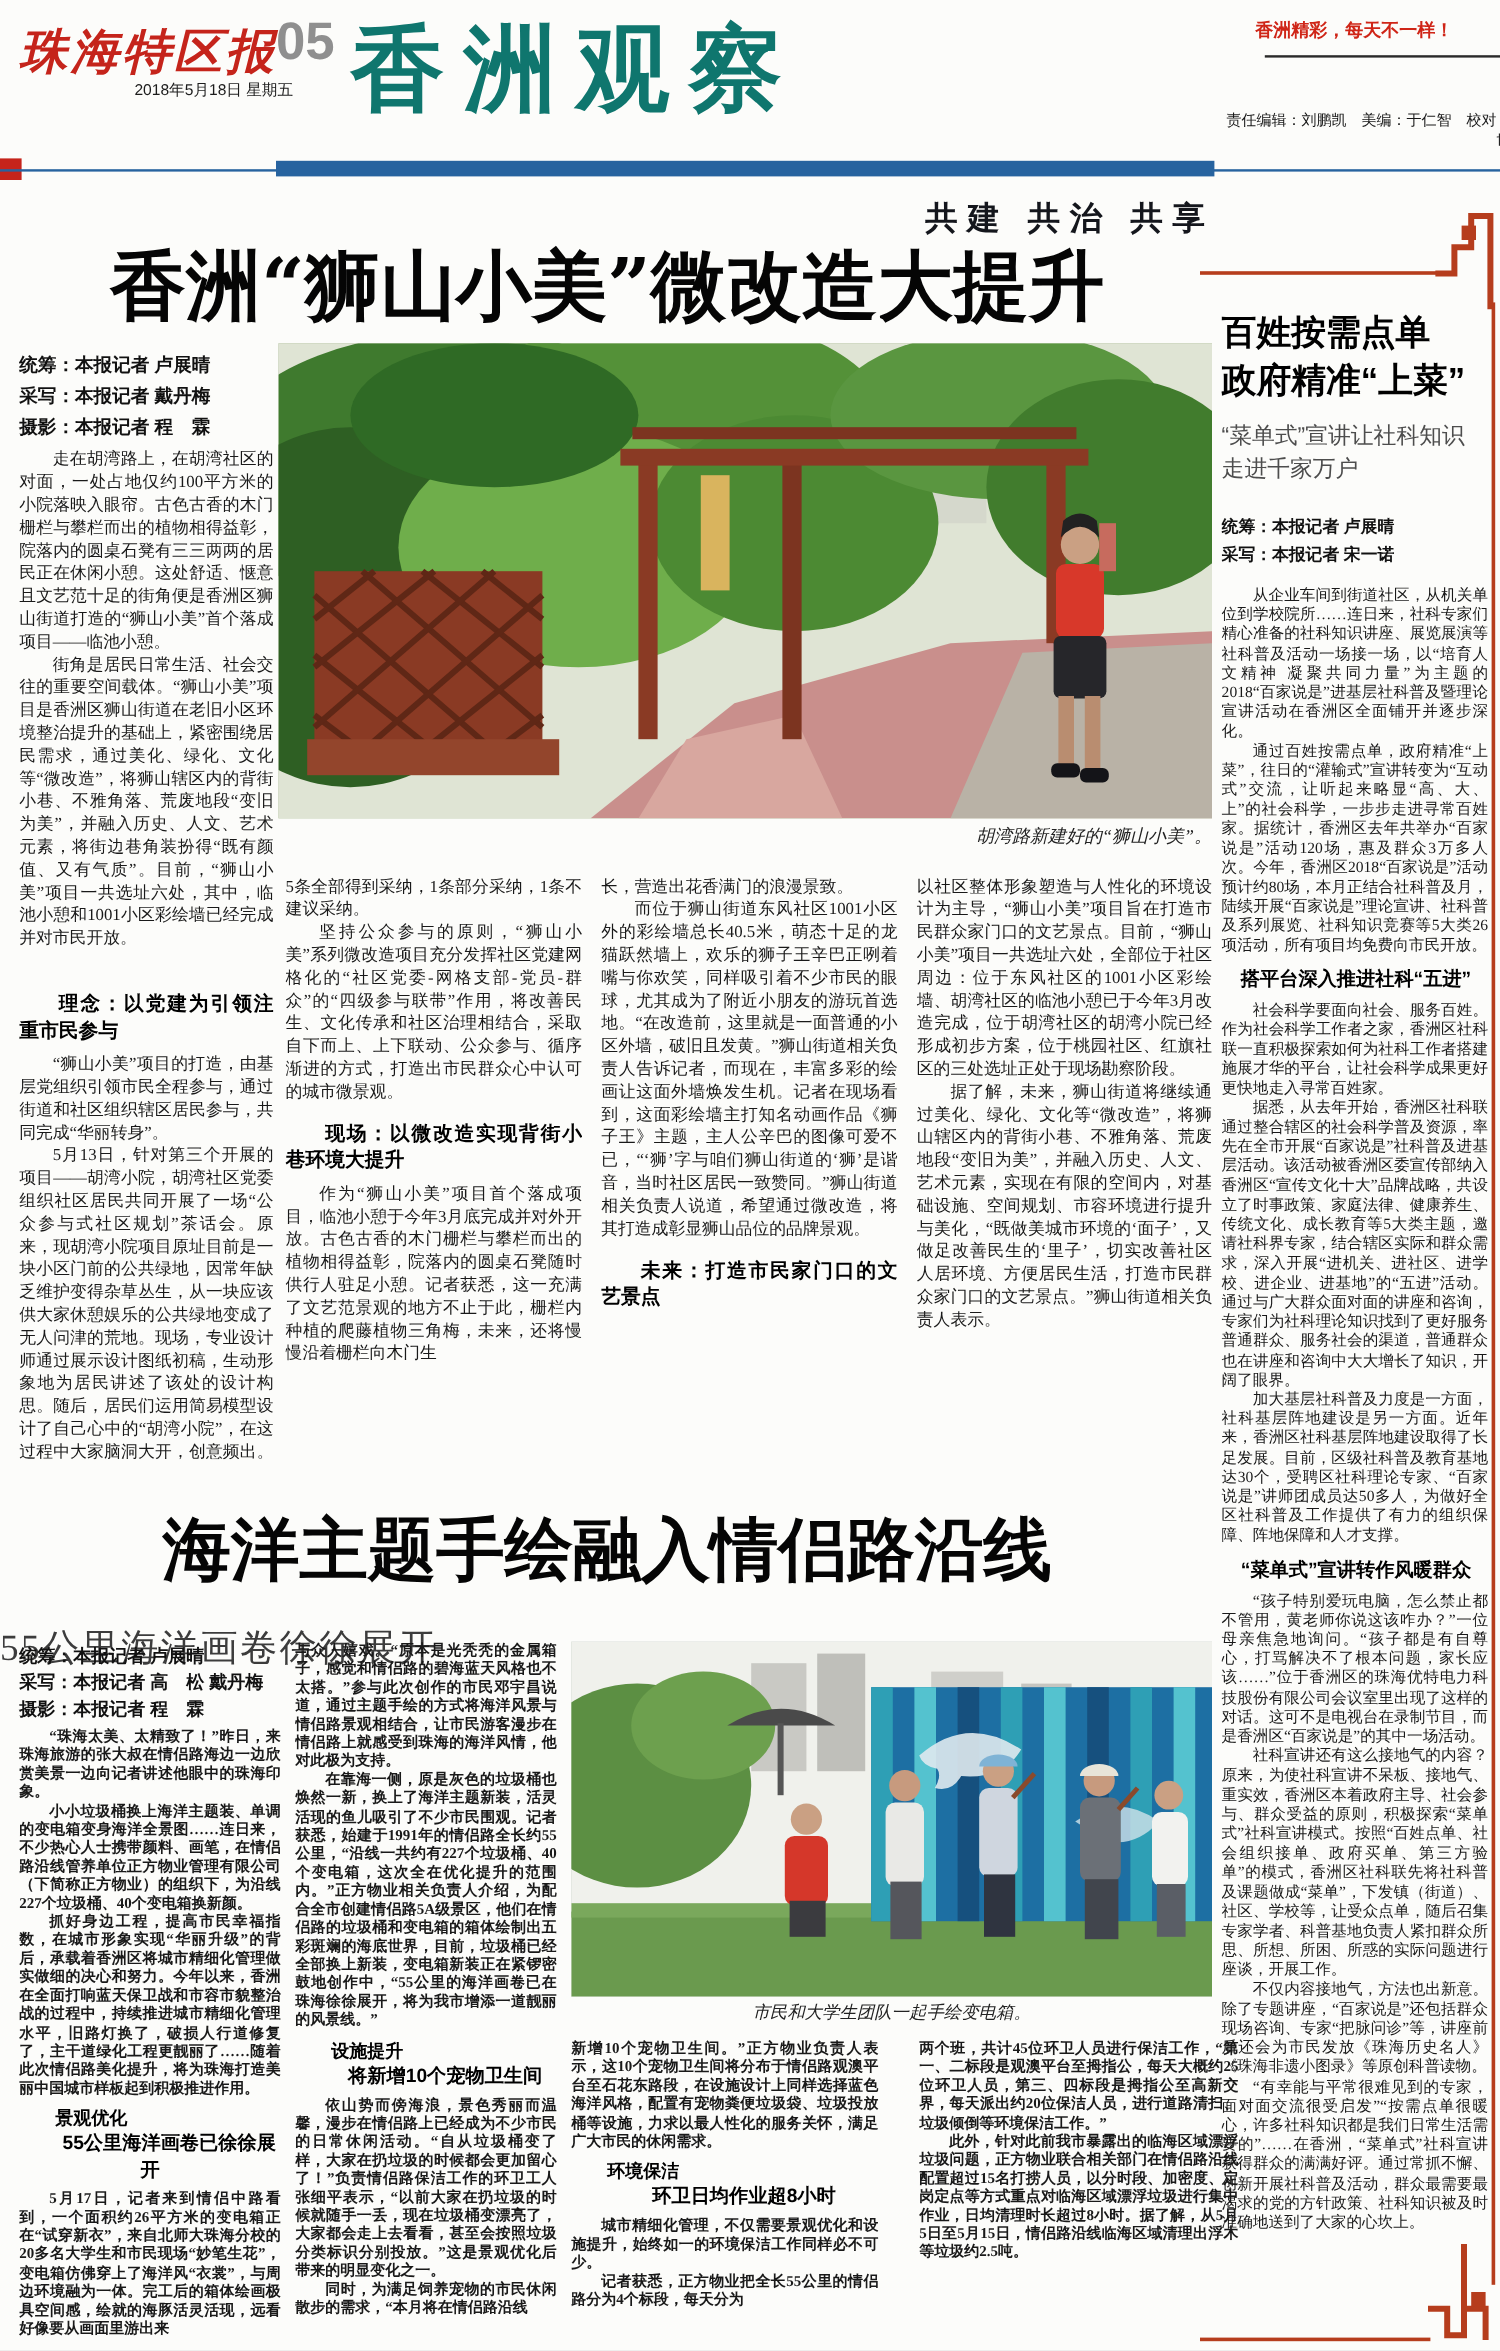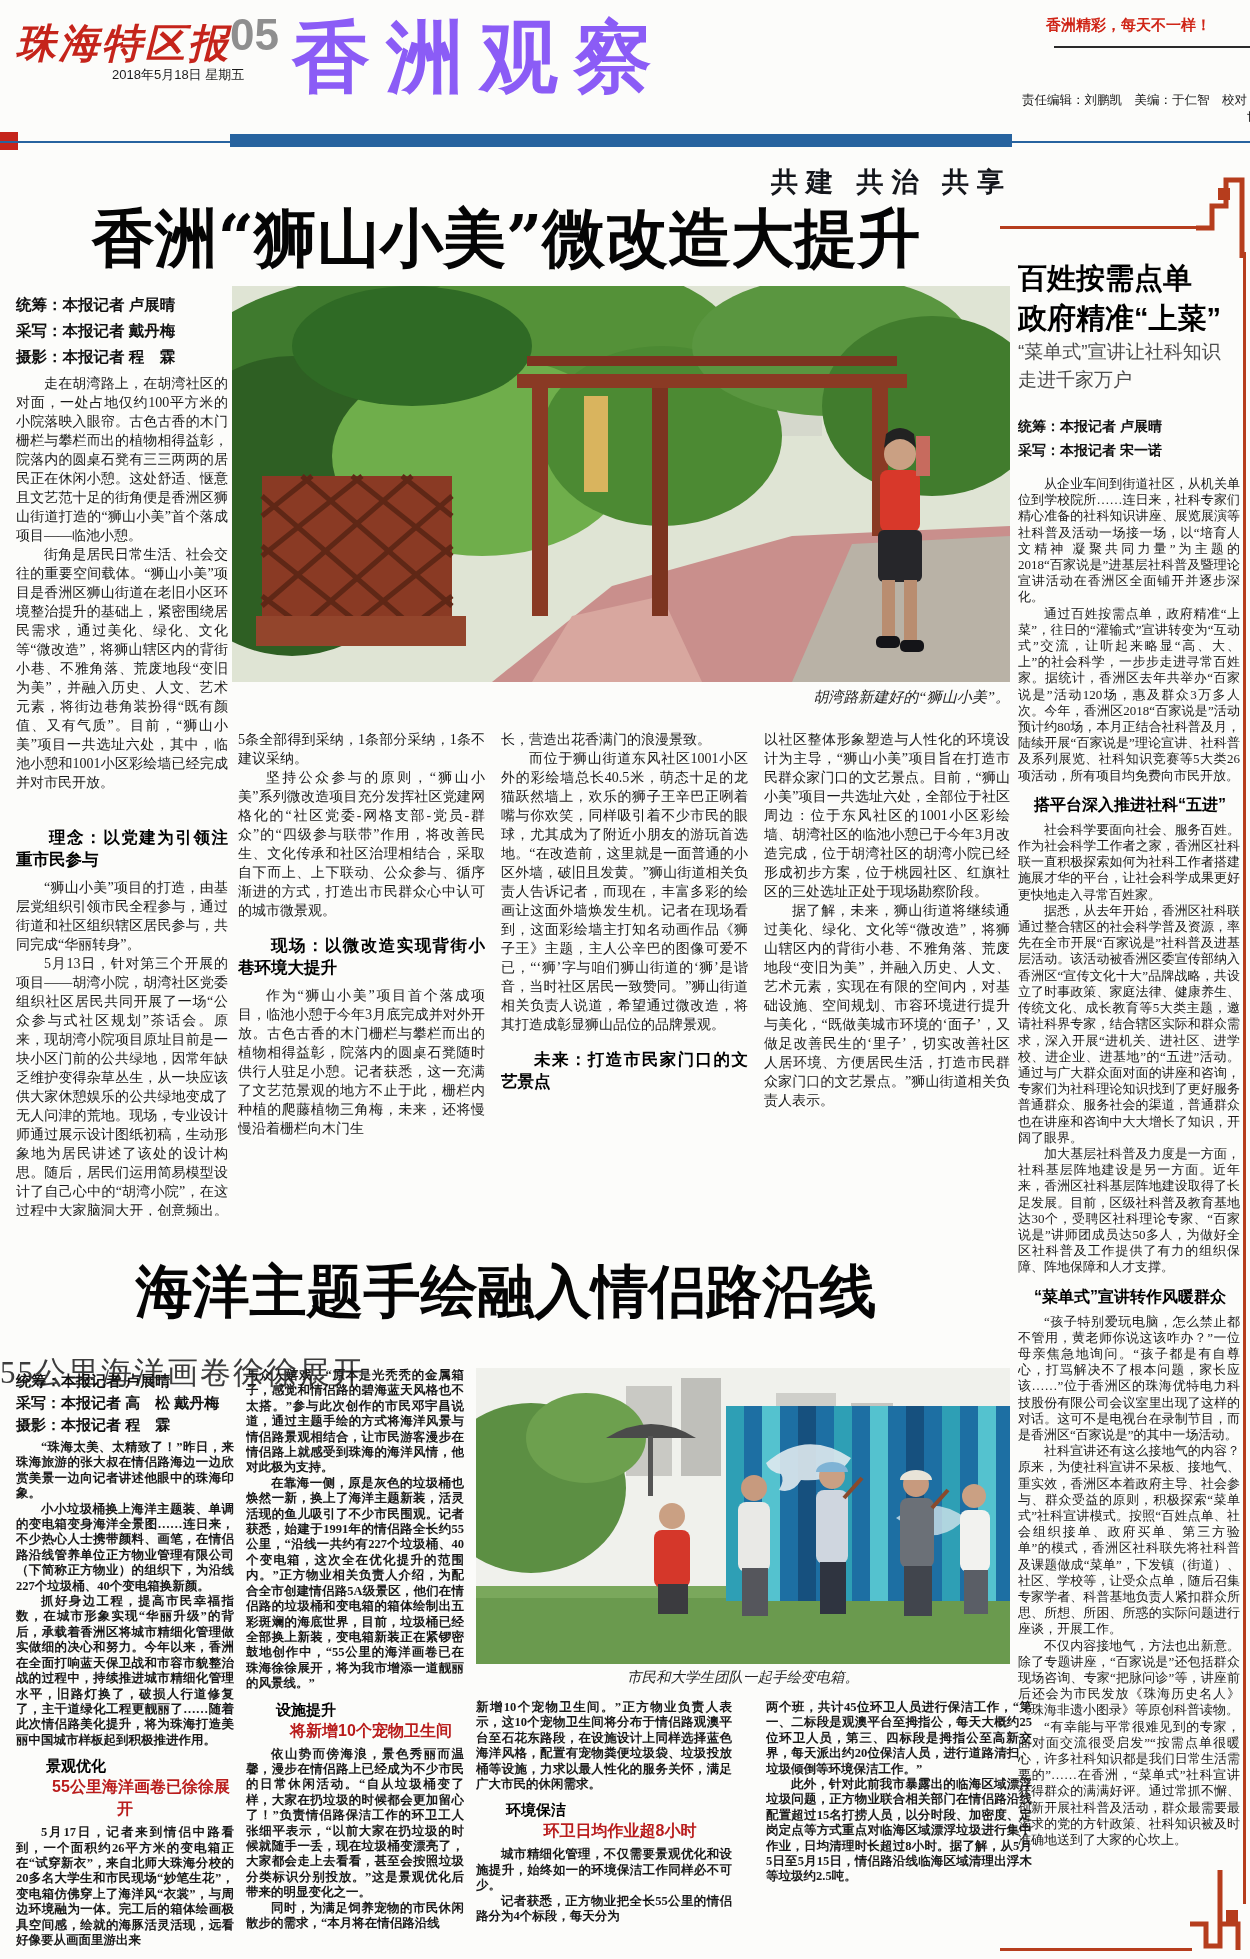--- a/index.html
+++ b/index.html
@@ -8,21 +8,21 @@
 
   
   .brand{position:absolute;left:16px;top:16px;font-weight:bold;font-style:italic;
          font-size:40px;color:#c5241b;letter-spacing:3px;white-space:nowrap;}
   .pagenum{position:absolute;left:230px;top:10px;font-family:"Liberation Sans",sans-serif;
            font-weight:bold;font-size:44px;color:#8f8f8f;}
   .issue-date{position:absolute;left:112px;top:66px;font-family:"Liberation Sans",sans-serif;
            font-size:13px;color:#1c1c1c;}
   .section-title{position:absolute;left:0;top:6px;width:960px;text-align:center;
            font-family:"DejaVu Serif",serif;font-weight:900;font-size:78px;
-           letter-spacing:16px;color:#8b5cf6;}
+           letter-spacing:16px;color:#0f766e;}
   .slogan{position:absolute;right:14px;top:16px;width:222px;text-align:left;
            font-family:"Liberation Sans",sans-serif;font-weight:bold;font-size:15px;color:#cf2517;}
   .header-rule{position:absolute;right:10px;top:46px;width:218px;height:0;border-top:2px solid #2a2a2a;}
   .editors{position:absolute;right:10px;top:92px;width:260px;text-align:right;
            font-family:"Liberation Sans",sans-serif;font-size:12.5px;color:#161616;}
 
   
   .red-square{position:absolute;left:0;top:132px;width:18px;height:18px;background:#c5241b;}
   .blue-rule{position:absolute;left:0;top:141px;width:1250px;height:2px;background:#27639f;}
   .blue-bar{position:absolute;left:230px;top:134px;width:782px;height:13px;background:#27639f;}
@@ -61,32 +61,32 @@
   .a2-photo{position:absolute;left:476px;top:1368px;width:534px;height:296px;overflow:hidden;background:#cfd8d2;}
   .a2-caption{position:absolute;left:476px;top:1668px;width:534px;text-align:center;
        font-size:14.5px;color:#222;font-style:italic;}
   .a2-col3{left:476px;top:1700px;width:256px;height:256px;}
   .a2-col4{left:744px;top:1700px;width:266px;height:256px;margin-left:22px;}
   .copy2 p{margin:0;font-size:12.5px;line-height:15.4px;text-align:justify;text-indent:2em;color:#191919;font-weight:bold;}
   .copy2 p.cont{text-indent:0;}
   .copy2 .kick2{font-family:"Liberation Sans",sans-serif;font-weight:bold;font-size:15px;
        line-height:20px;margin:8px 0 0;color:#000;}
   .copy2 .kick3{font-family:"Liberation Sans",sans-serif;font-weight:bold;font-size:16px;
-       line-height:22px;margin:0 0 5px;text-align:center;color:#b91c1c;}
+       line-height:22px;margin:0 0 5px;text-align:center;color:#000000;}
 
   
   .sb-top-line{position:absolute;left:1000px;top:226px;width:200px;height:3px;background:#b63d1d;}
   .sb-right-line{position:absolute;left:1243px;top:252px;width:3px;height:1652px;background:#b63d1d;}
   .sb-bottom-line{position:absolute;left:1000px;top:1948px;width:192px;height:3px;background:#b63d1d;}
   .sb-corner{position:absolute;}
   .sidebar{position:absolute;left:1018px;top:258px;width:222px;height:1682px;overflow:hidden;}
   .sb-title{font-family:"Liberation Sans",sans-serif;font-weight:800;font-size:29px;
        line-height:40px;color:#000;}
   .sb-sub{font-family:"Liberation Sans",sans-serif;font-size:19px;line-height:28px;
-       color:#4d4d4d;}
+       color:#4d4d4d;margin-top:12px;}
   .sb-bylines{margin-top:20px;font-family:"Liberation Sans",sans-serif;font-weight:bold;
        font-size:14px;line-height:24px;color:#111;}
   .sb-copy{margin-top:14px;}
   .sb-copy p{margin:0;font-size:13px;line-height:16.2px;text-align:justify;text-indent:2em;color:#191919;}
   .sb-copy .sb-h{font-family:"Liberation Sans",sans-serif;font-weight:bold;font-size:16px;
        line-height:22px;margin:10px 0 6px;text-indent:1em;color:#000;}
 </style>
 </head>
 <body>
 

